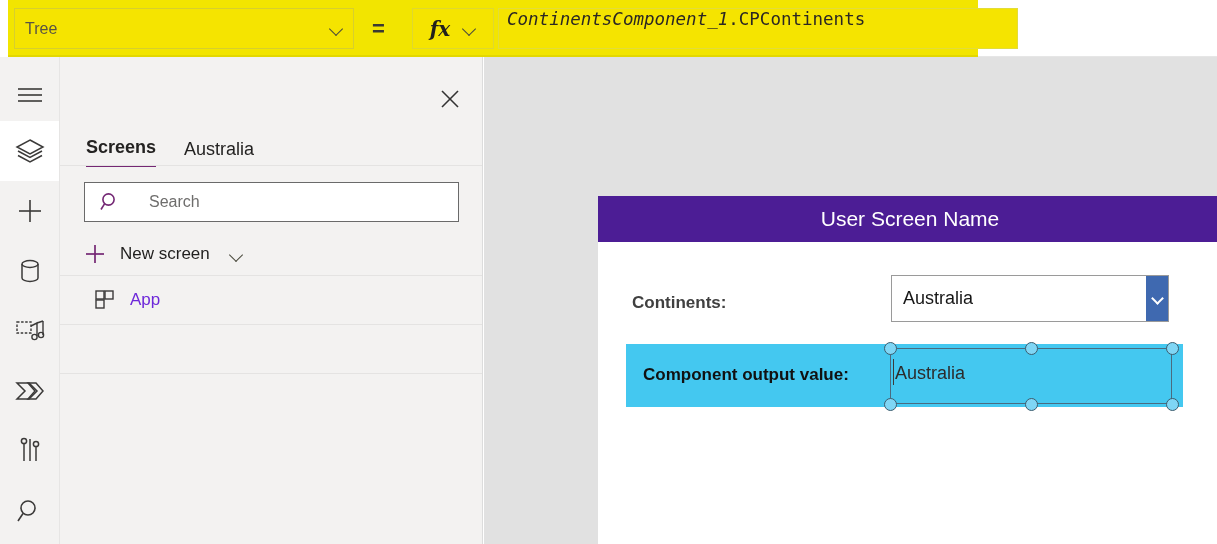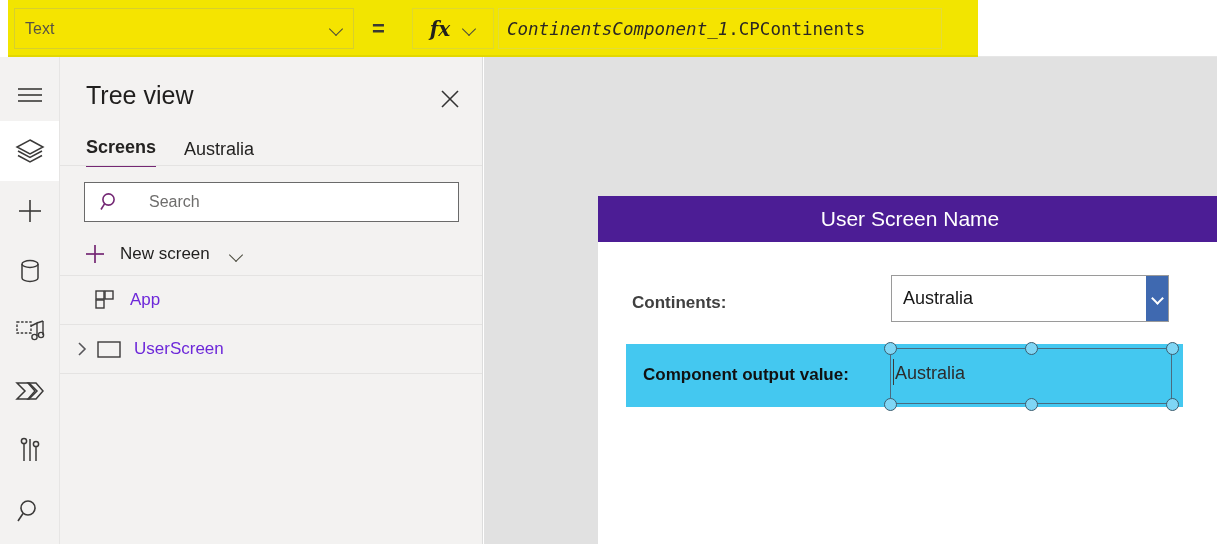--- a/index.html
+++ b/index.html
@@ -35,23 +35,23 @@
   .equals {
     position:absolute; left:372px; top:16px; font-size:22px; color:#3a3a32; font-weight:600;
   }
   .fx-box {
     position:absolute; left:412px; top:8px; width:82px; height:41px;
     background:#f5e400; border:1px solid #ded82f; box-sizing:border-box;
     display:flex; align-items:center; justify-content:center; gap:13px;
   }
   .fx-text { font-family:"DejaVu Serif", serif; font-style:italic; font-weight:700; font-size:20px; color:#22211c; }
   .formula-input {
-    position:absolute; left:498px; top:8px; width:444px; height:41px;
+    position:absolute; left:498px; top:8px; width:520px; height:41px;
     background:#f5e400; border:1px solid #e2dc3a; box-sizing:border-box;
-    display:flex; align-items:center; padding-left:8px; overflow:hidden;
+    display:flex; padding-left:8px; overflow:hidden;
   }
   .formula-txt {
     font-family:"DejaVu Sans Mono","Liberation Mono",monospace;
     font-size:17.5px; color:#2b2723; white-space:pre;
   }
   .formula-txt .ital { font-style:italic; }
   .fb-underline {
     position:absolute; left:8px; top:55px; width:970px; height:2px; background:#e3d800;
   }
   .fb-right-line { position:absolute; left:978px; top:56px; width:239px; height:1px; background:#e6e6e6; }
@@ -167,21 +167,21 @@
 </style>
 </head>
 <body>
 
 <div id="root">
 
   <div class="formula-bar">
     <div class="formula-hl"></div>
 
     <div class="prop-select">
-      <span class="lbl">Text</span>
+      <span class="lbl">Tree</span>
       <span class="chev-down"></span>
     </div>
 
     <div class="equals">=</div>
 
     <div class="fx-box">
       <span class="fx-text">fx</span>
       <span class="chev-down"></span>
     </div>
 
@@ -256,21 +256,20 @@
     <div class="rail-item" style="top:424px;">
       <svg class="rail-ico" width="28" height="28" viewBox="0 0 28 28">
         <circle cx="12" cy="11" r="7" fill="none" stroke="#3b3a39" stroke-width="1.6"></circle>
         <line x1="7" y1="16.5" x2="2" y2="24" stroke="#3b3a39" stroke-width="1.6"></line>
       </svg>
     </div>
   </div>
 
   <div class="tree">
 
-    <div class="tree-title">Tree view</div>
 
     <div class="tree-close">
       <svg width="22" height="22" viewBox="0 0 22 22">
         <line x1="3" y1="3" x2="19" y2="19" stroke="#333333" stroke-width="1.6"></line>
         <line x1="19" y1="3" x2="3" y2="19" stroke="#333333" stroke-width="1.6"></line>
       </svg>
     </div>
 
     <div class="tabs">
       <div class="tab active">Screens</div>
@@ -299,29 +298,20 @@
     <div class="tree-row" style="top:219px;">
       <svg style="margin-left:34px;" width="22" height="22" viewBox="0 0 22 22">
         <rect x="2" y="2" width="8" height="8" fill="none" stroke="#3b3a39" stroke-width="1.4"></rect>
         <rect x="11" y="2" width="8" height="8" fill="none" stroke="#3b3a39" stroke-width="1.4"></rect>
         <rect x="2" y="11" width="8" height="8" fill="none" stroke="#3b3a39" stroke-width="1.4"></rect>
       </svg>
       <span class="row-label" style="margin-left:14px;">App</span>
     </div>
     <div class="row-rule" style="top:267px;"></div>
 
-    <div class="tree-row" style="top:268px;">
-      <svg style="margin-left:14px;" width="16" height="18" viewBox="0 0 16 18">
-        <polyline points="5,3 11,9 5,15" fill="none" stroke="#57565a" stroke-width="1.6"></polyline>
-      </svg>
-      <svg style="margin-left:6px;" width="26" height="20" viewBox="0 0 26 20">
-        <rect x="2" y="3" width="22" height="15" fill="none" stroke="#3b3a39" stroke-width="1.4"></rect>
-      </svg>
-      <span class="row-label" style="margin-left:12px;">UserScreen</span>
-    </div>
     <div class="row-rule" style="top:316px;"></div>
   </div>
 
   <div class="canvas">
     <div class="app-screen">
 
       <div class="screen-header">
         <span class="screen-header-txt">User Screen Name</span>
       </div>
 

